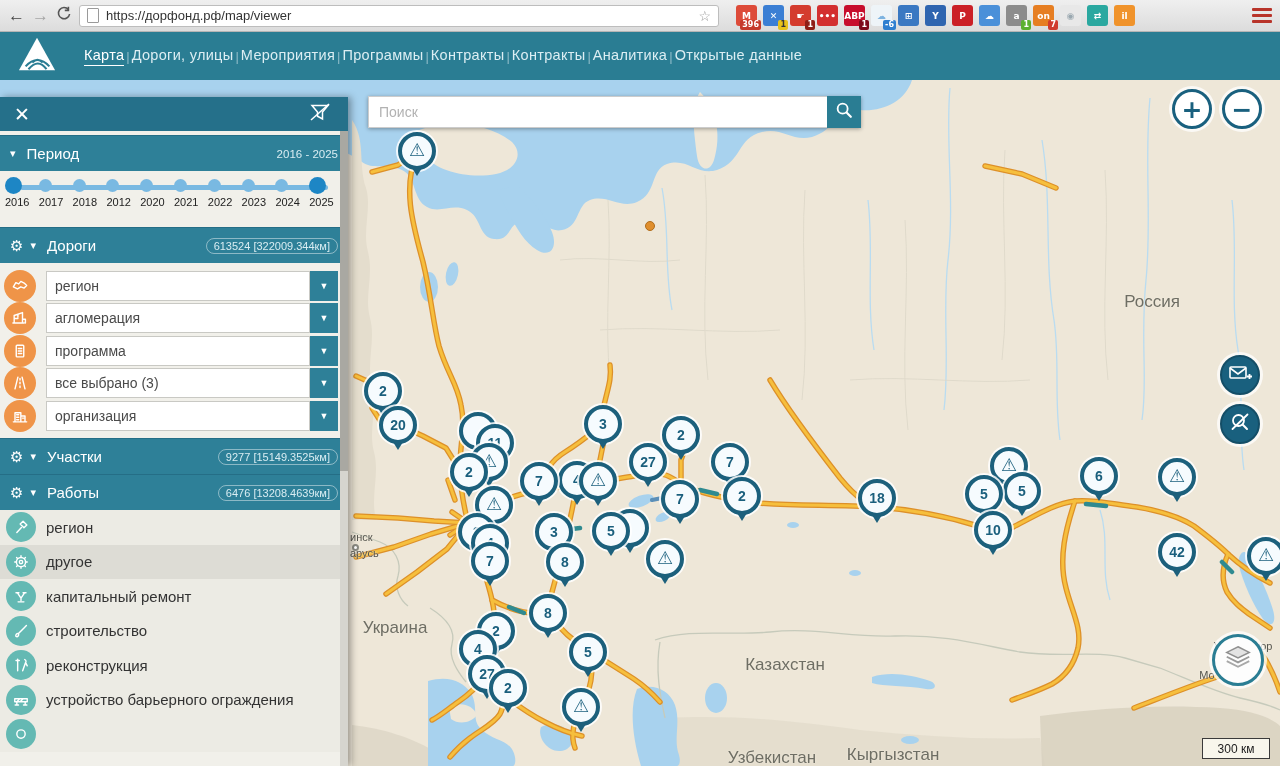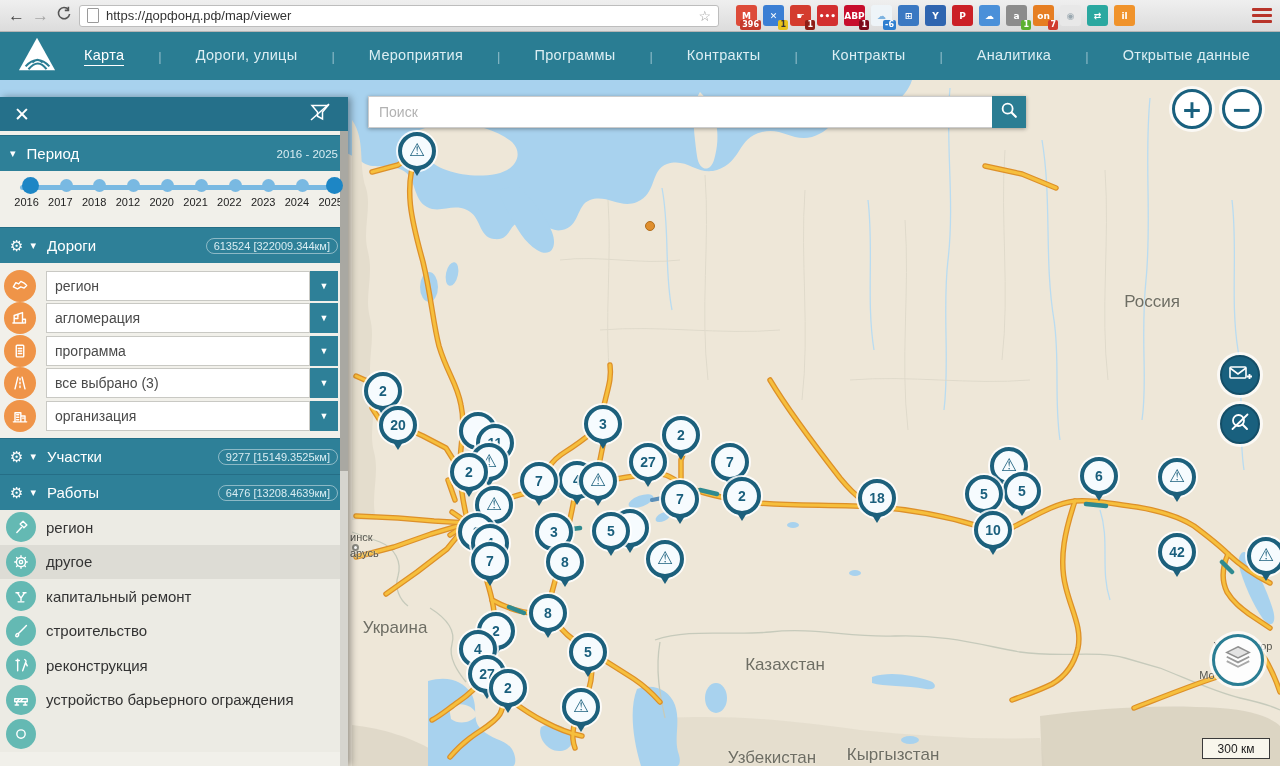--- a/index.html
+++ b/index.html
@@ -20,21 +20,21 @@
   .ext{position:relative;width:21px;height:21px;border-radius:3px;display:flex;
     align-items:center;justify-content:center;font-size:9px;font-weight:bold;
     font-family:"DejaVu Sans",sans-serif;}
   .ext .bdg{position:absolute;right:-4px;bottom:-4px;font-size:8px;line-height:1;
     padding:1px 2px;border-radius:2px;font-weight:bold;}
   #menu-btn{margin-left:auto;width:20px;display:flex;flex-direction:column;gap:3px;}
   #menu-btn i{display:block;height:3px;background:#b8342a;border-radius:1px;}
   
   #navbar{position:absolute;left:0;top:32px;width:1280px;height:48px;background:#2a7d93;
     display:flex;align-items:center;padding-left:16px;box-sizing:border-box;}
-  #nav-menu{display:flex;align-items:center;gap:34px;margin-left:26px;}
+  #nav-menu{display:flex;align-items:center;gap:2px;margin-left:26px;}
   .nav-item{color:#dceef3;font-size:14.5px;letter-spacing:.3px;padding-bottom:2px;cursor:pointer;}
   .nav-item.active{color:#fff;border-bottom:1px solid #fff;}
   .nav-sep{color:#8fbcc9;font-size:13px;}
   
   #map{position:absolute;left:0;top:80px;width:1280px;height:686px;background:#eee7d8;overflow:hidden;}
   #map-svg{position:absolute;left:0;top:0;}
   .road-casing{stroke:#dd9029;stroke-width:5.5;fill:none;stroke-linecap:round;stroke-linejoin:round;}
   .road-fill{stroke:#f6bf3d;stroke-width:3;fill:none;stroke-linecap:round;stroke-linejoin:round;}
   .maplabel{position:absolute;transform:translate(-50%,-50%);color:#6e6e64;font-size:17px;
     white-space:nowrap;text-shadow:0 0 2px #f5efe2;}
@@ -53,21 +53,21 @@
   
   .rbtn{position:absolute;border-radius:50%;box-sizing:border-box;display:flex;align-items:center;
     justify-content:center;box-shadow:0 0 0 3px rgba(255,255,255,.75);cursor:pointer;}
   #zoom-in,#zoom-out{width:40px;height:40px;background:#fff;border:3px solid #19607e;
     color:#19607e;font-size:25px;font-weight:bold;font-family:"DejaVu Sans",sans-serif;}
   #mail-btn,#searchoff-btn{width:40px;height:40px;background:#19607e;border:2px solid #144e67;}
   #layers-btn{width:52px;height:52px;background:#fdfdfd;border:3px solid #2a7d93;}
   #scalebar{position:absolute;left:1202px;top:658px;width:66px;height:19px;background:rgba(250,248,240,.92);
     border:1px solid #3a3a3a;font-size:12px;color:#222;display:flex;align-items:center;justify-content:center;}
   
-  #searchbar{position:absolute;left:368px;top:16px;width:658px;height:32px;display:flex;
+  #searchbar{position:absolute;left:368px;top:16px;width:493px;height:32px;display:flex;
     box-shadow:0 1px 4px rgba(0,0,0,.35);}
   #search-input{flex:1;border:1px solid #ccc;border-right:none;padding:0 10px;font-size:14px;
     color:#333;outline:none;font-family:"Liberation Sans",sans-serif;}
   #search-input::placeholder{color:#b2b2b2;}
   #search-btn{width:34px;background:#2a7d93;display:flex;align-items:center;justify-content:center;cursor:pointer;}
   
   #sidebar{position:absolute;left:0;top:97px;width:348px;height:669px;background:#f1f0ea;
     box-shadow:3px 0 7px rgba(0,0,0,.35);overflow:hidden;z-index:100;}
   #sb-top{height:34px;background:#25708a;display:flex;align-items:center;justify-content:space-between;
     padding:0 14px;}
@@ -77,21 +77,21 @@
     color:#fff;border-top:1px solid #256e86;box-sizing:border-box;}
   .sec-head .gear{font-family:"DejaVu Sans",sans-serif;font-size:15px;margin-right:7px;cursor:pointer;}
   .sec-head .chev{font-size:11px;margin-right:11px;cursor:pointer;}
   .sec-head .ttl{font-size:15px;}
   .sec-head .badge{margin-left:auto;font-size:11px;color:#d8ecf2;border:1px solid rgba(255,255,255,.45);
     border-radius:9px;padding:1px 7px;}
   .sec-head .range{margin-left:auto;font-size:11.5px;color:#d8ecf2;}
   #slider{height:56px;background:#f1f0ea;display:flex;padding:6px 5px 0;position:relative;box-sizing:border-box;}
   #slider::before{content:"";position:absolute;left:20px;right:20px;top:14px;height:5px;
     background:#79b9e2;border-radius:3px;}
-  .yr{flex:1;display:flex;flex-direction:column;align-items:flex-end;position:relative;cursor:pointer;}
+  .yr{flex:1;display:flex;flex-direction:column;align-items:flex-start;position:relative;cursor:pointer;}
   .yr .dot{width:13px;height:13px;border-radius:50%;background:#79b9e2;margin:2px 0 4px;z-index:1;}
   .yr.end .dot{width:17px;height:17px;background:#1d86c5;margin:0 0 2px;}
   .yr .lbl{font-size:11px;color:#222;}
   #filters{padding:5px 0 5px;background:#f1f0ea;}
   .frow{position:relative;height:30px;margin:2.5px 10px 2.5px 46px;display:flex;}
   .ficon{position:absolute;left:-42px;top:-1px;width:32px;height:32px;border-radius:50%;
     background:#ef9448;display:flex;align-items:center;justify-content:center;}
   .fbox{flex:1;background:#fff;border:1px solid #c9c9c4;display:flex;align-items:center;
     padding:0 8px;font-size:14px;color:#4a4a4a;box-sizing:border-box;}
   .fbtn{width:28px;background:#2e8098;display:flex;align-items:center;justify-content:center;

